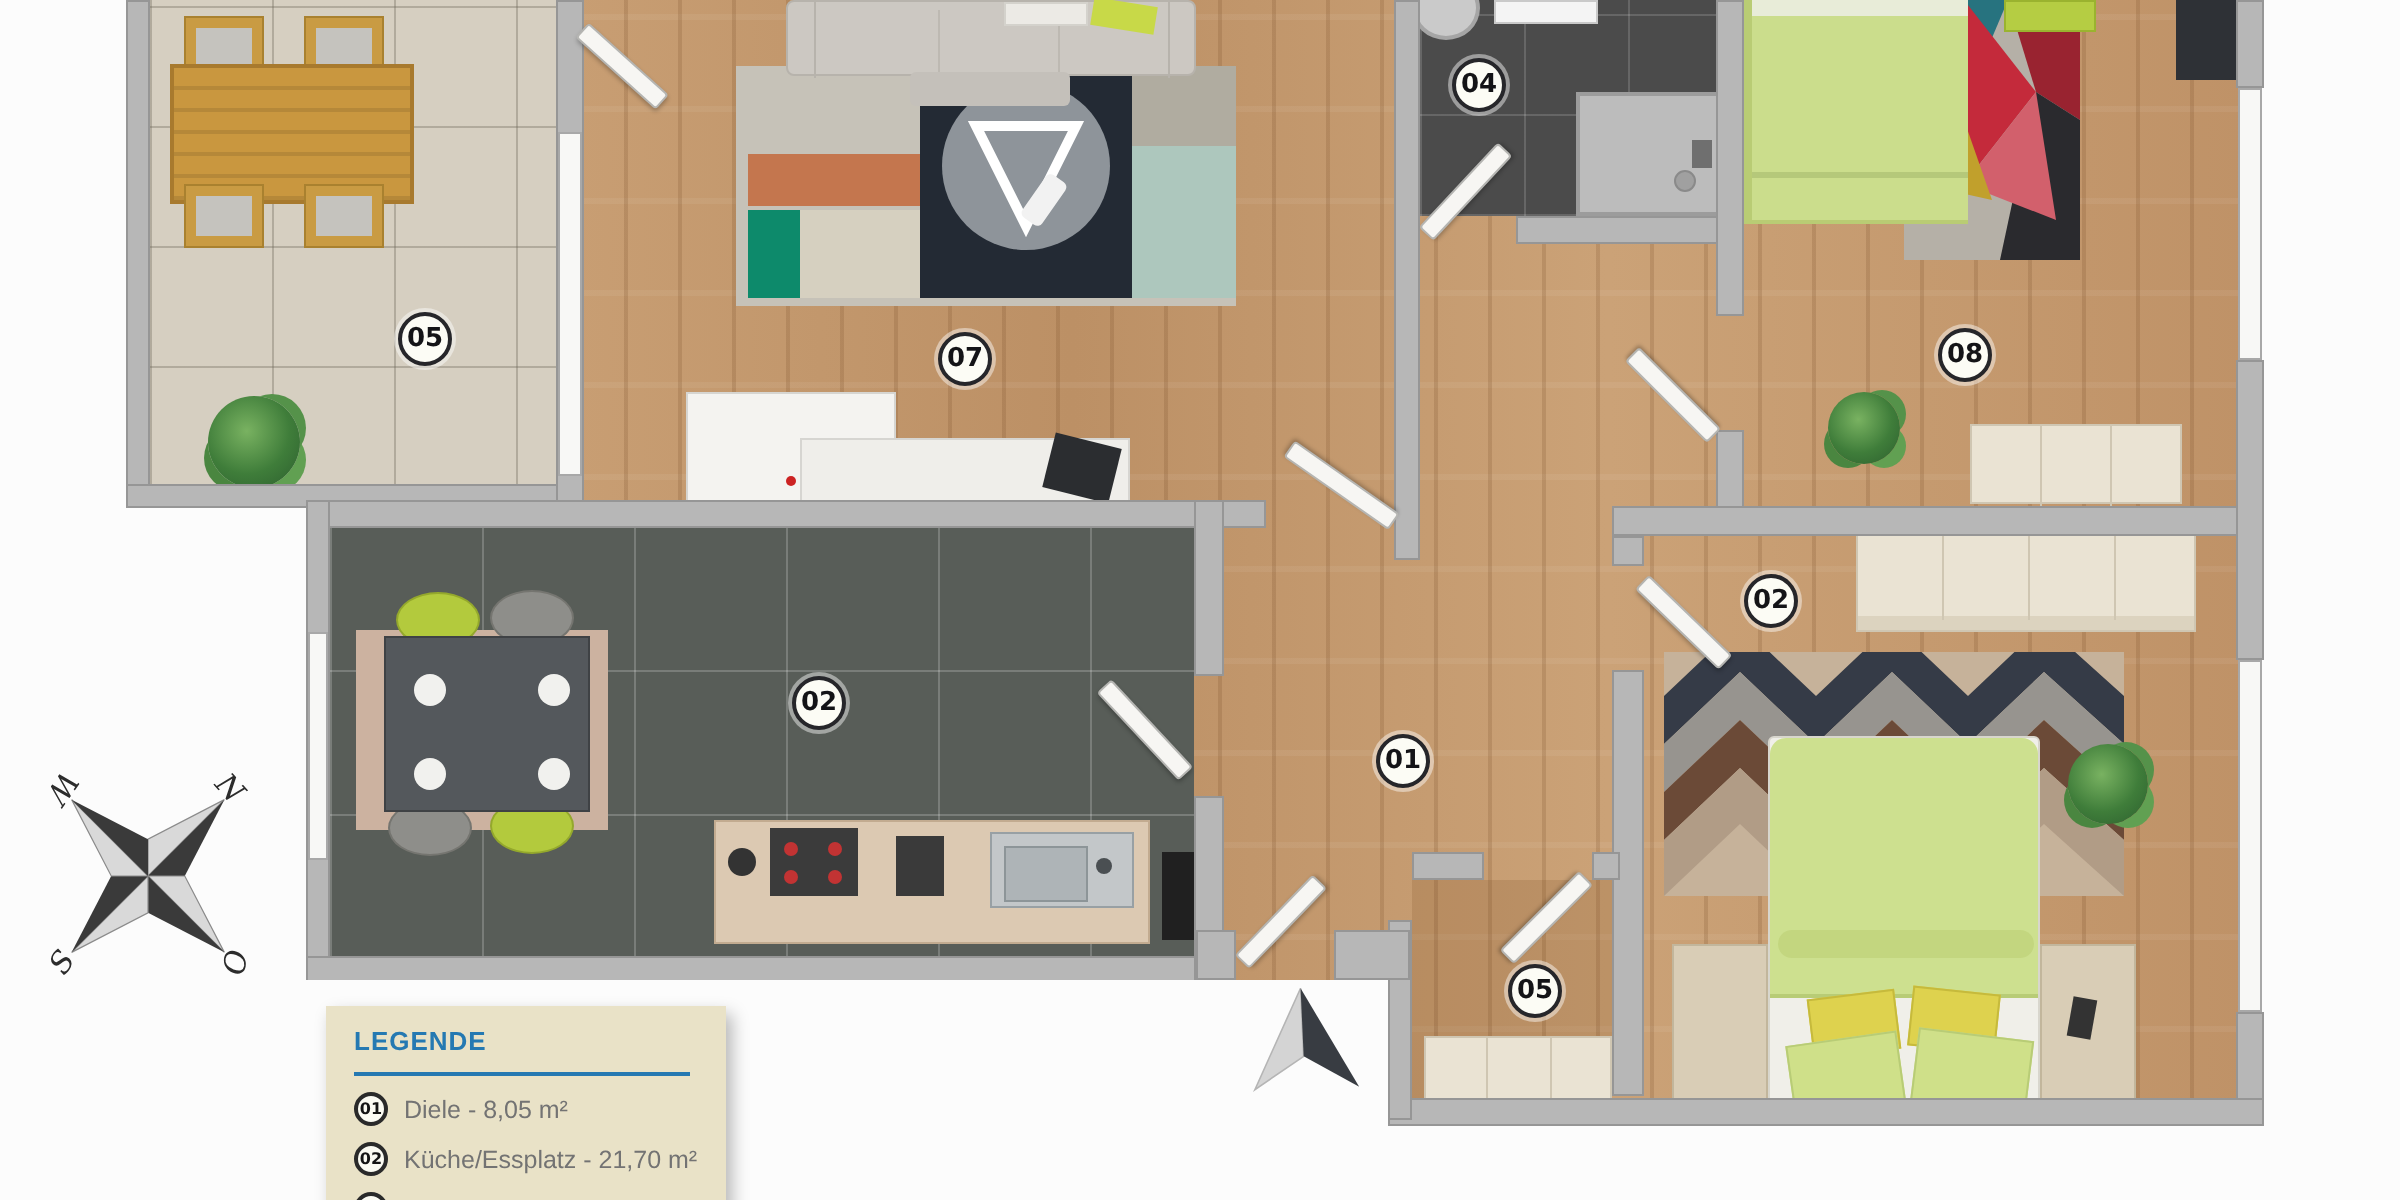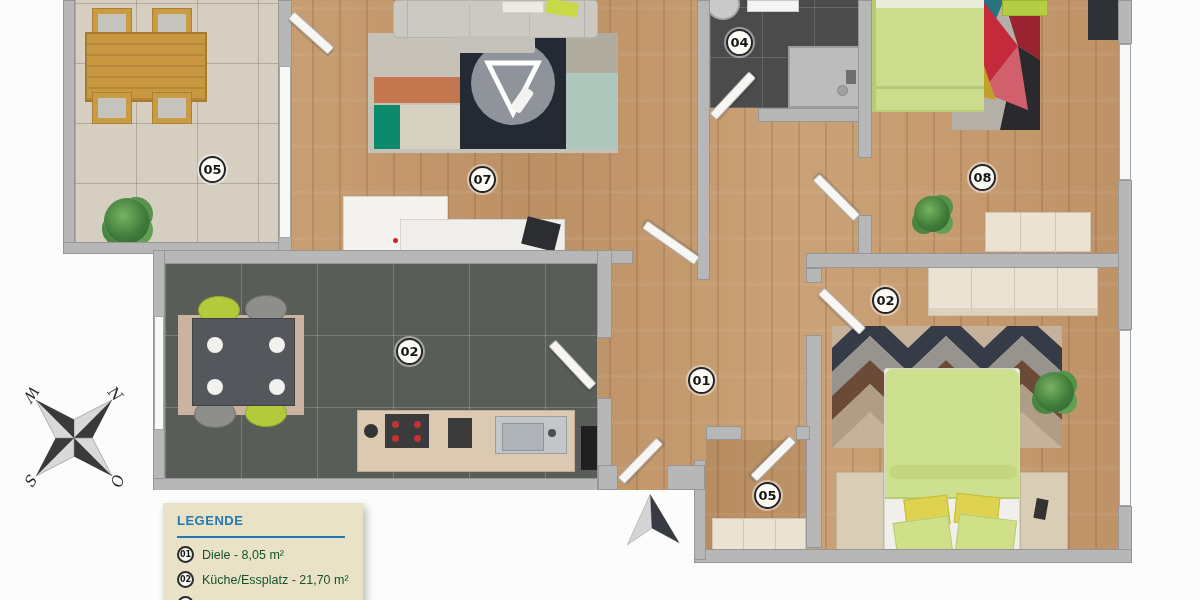--- a/index.html
+++ b/index.html
@@ -37,21 +37,21 @@
   .furn{position:absolute;box-sizing:border-box;}
   .cream{background:#eae3d3;border:1px solid #cfc6b2;}
   
   .legend{position:absolute;left:163px;top:503px;width:200px;height:120px;background:#e9e2c7;
           box-shadow:3px 4px 8px rgba(0,0,0,.28);padding:10px 0 0 14px;box-sizing:border-box;}
   .legend-title{color:#2579b2;font-weight:bold;font-size:13px;letter-spacing:.5px;}
   .legend-rule{width:168px;height:2px;background:#2579b2;margin-top:8px;}
   .legend-row{display:flex;align-items:center;gap:8px;margin-top:8px;}
   .mini-badge{width:17px;height:17px;border-radius:50%;background:#fbfbf3;border:2px solid #2a2a2a;
               box-sizing:border-box;font:bold 8px/13px "DejaVu Sans",sans-serif;text-align:center;color:#151515;}
-  .legend-label{font-size:12.5px;color:#14532d;text-align:right;}
+  .legend-label{font-size:12.5px;color:#737373;text-align:right;}
 </style>
 </head>
 <body>
 
 <div class="abs wood" style="left:285px;top:0;width:837px;height:562px;"></div>
 <div class="abs tile-terr" style="left:75px;top:0;width:205px;height:244px;"></div>
 <div class="abs tile-dark" style="left:165px;top:262px;width:432px;height:218px;"></div>
 <div class="abs tile-bath" style="left:710px;top:0;width:148px;height:108px;"></div>
 <div class="abs" style="left:706px;top:440px;width:100px;height:110px;background:rgba(110,60,20,.16);"></div>
 

